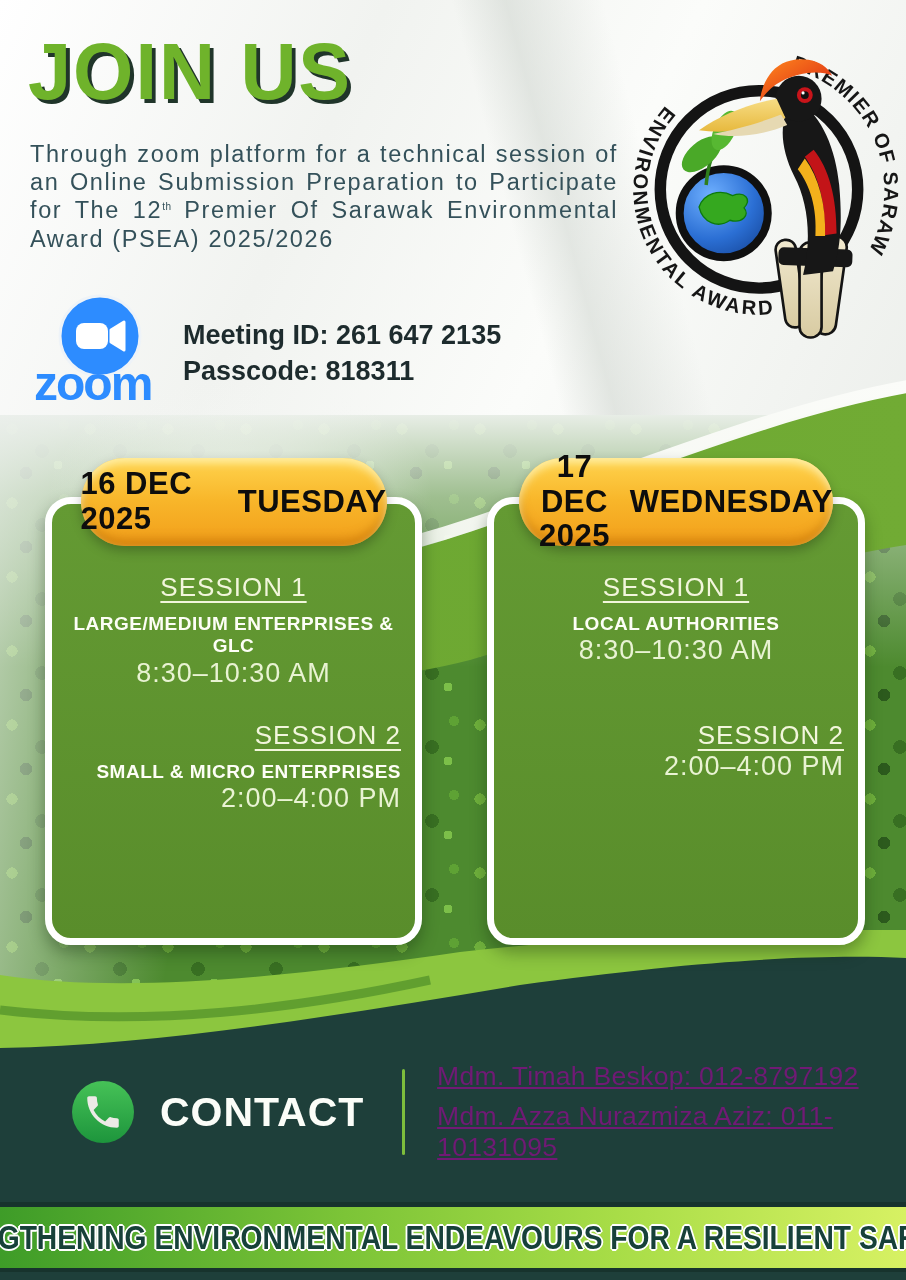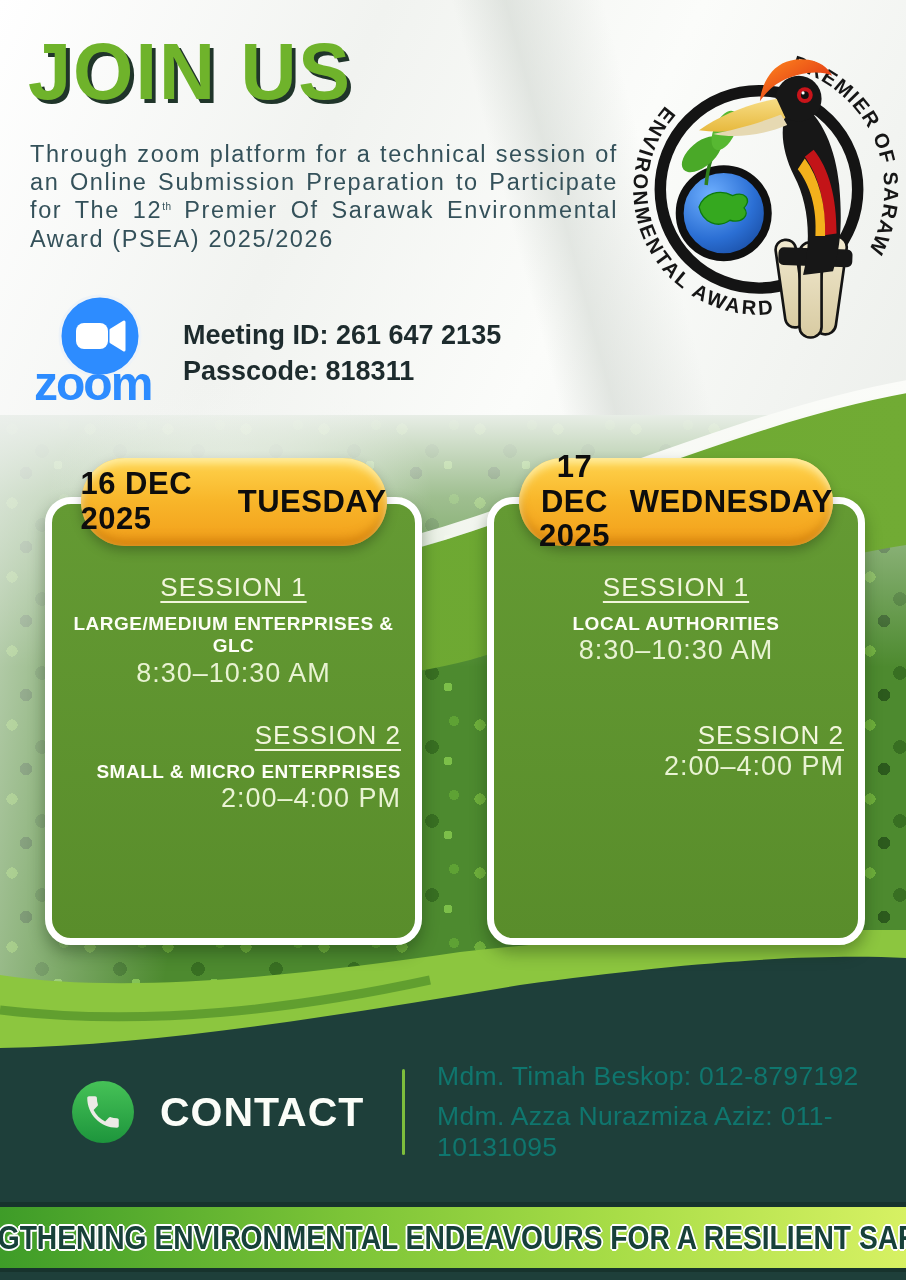--- a/index.html
+++ b/index.html
@@ -64,21 +64,21 @@
   .session-title{margin-top:10px;font-size:19px;font-weight:800;color:#fdfef6;line-height:1.18;letter-spacing:.5px;}
   .session-time{font-size:27px;color:#e9f3d3;letter-spacing:1px;}
 
   
   .contact{position:absolute;left:0;top:1062px;width:906px;height:100px;
     display:flex;align-items:center;gap:18px;padding-left:70px;}
   .phone-badge{width:66px;height:66px;flex:0 0 66px;}
   .contact-label{font-size:41px;font-weight:800;color:#fbfdf8;letter-spacing:1px;margin-left:6px;}
   .contact-divider{width:3px;height:86px;background:#7dbd3c;margin:0 14px 0 20px;border-radius:2px;}
   .contact-lines{display:flex;flex-direction:column;gap:9px;}
-  .contact-line{font-size:26.5px;color:#0f766e;letter-spacing:.3px;}
+  .contact-line{font-size:26.5px;color:#701a75;letter-spacing:.3px;text-decoration:underline;}
 
   
   .banner{position:absolute;left:0;top:1202px;width:906px;height:70px;
     display:flex;align-items:center;justify-content:center;
     background:linear-gradient(90deg,#3e9c28 0%,#7cc437 38%,#a8dd47 68%,#d7f163 100%);
     border-top:5px solid #17332d;border-bottom:4px solid #17332d;}
   .banner-text{font-size:30px;font-weight:800;color:#174139;letter-spacing:0;
     transform:scale(.94,1.12);white-space:nowrap;
     text-shadow:-2px 0 #fff,2px 0 #fff,0 -2px #fff,0 2px #fff,-1px -1px #fff,1px 1px #fff,1px -1px #fff,-1px 1px #fff;}
 </style>

